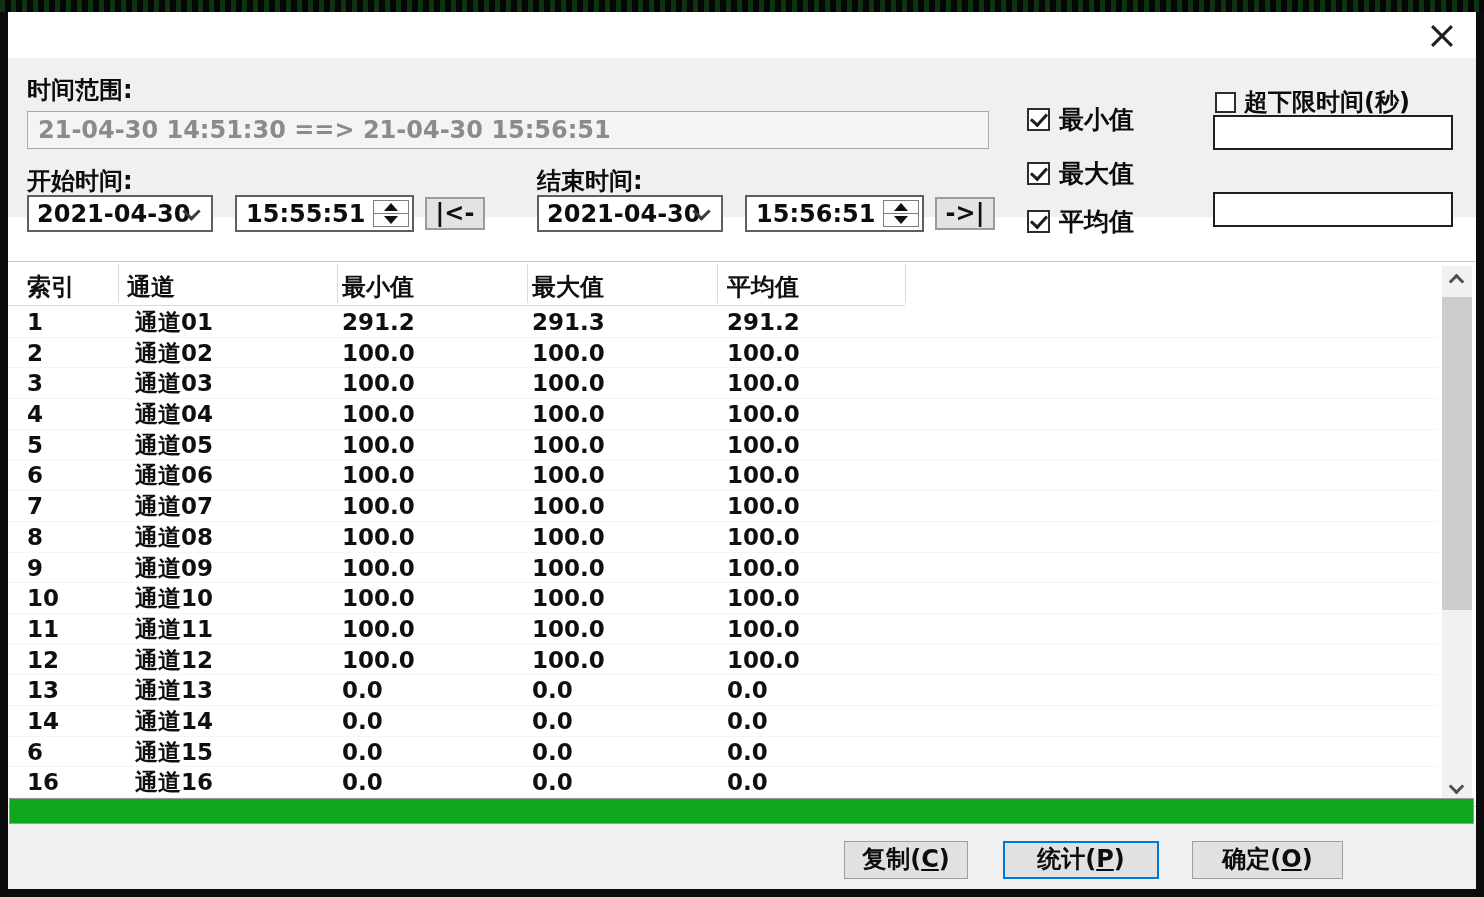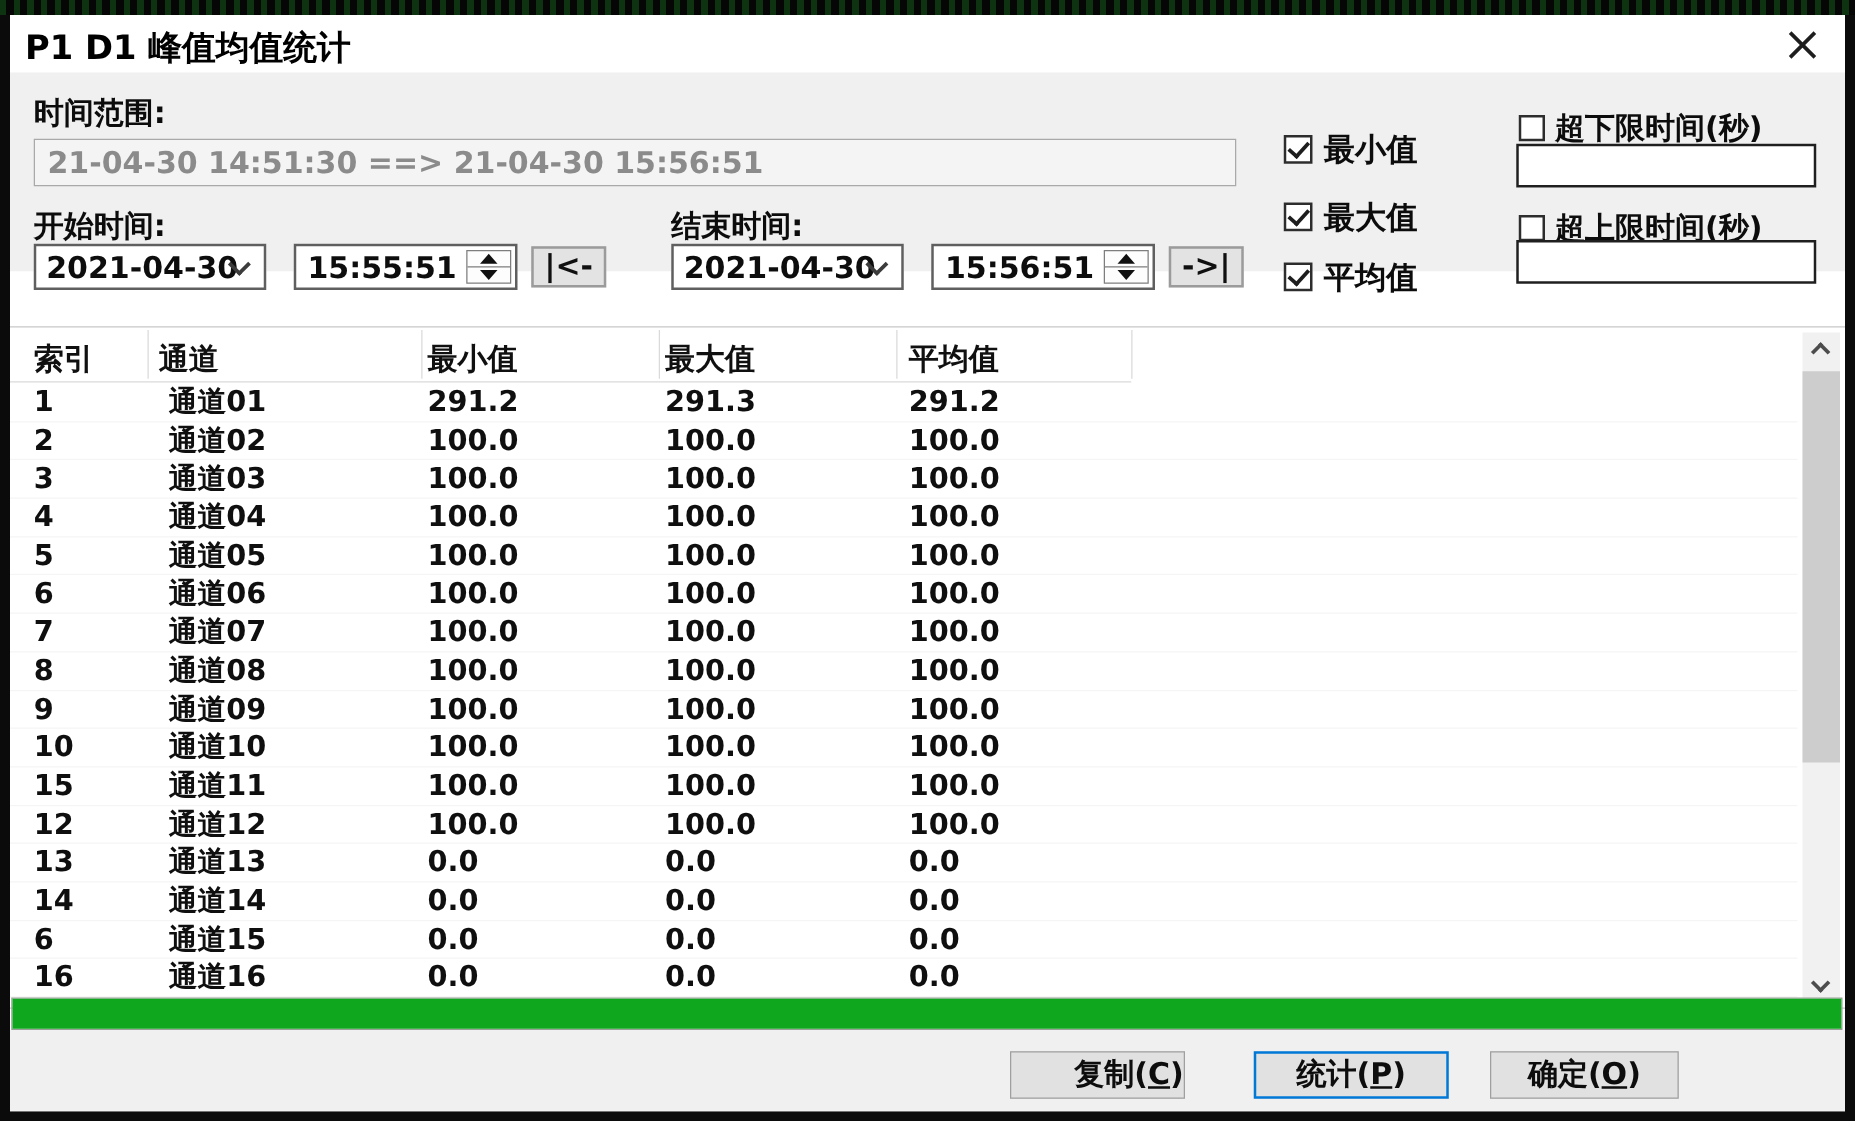--- a/index.html
+++ b/index.html
@@ -107,34 +107,33 @@
     border:1px solid #96a096; background:#e9e9e9;
   }
   .progress-fill { height:100%; width:0; }
   .bottom-panel { position:absolute; left:0; top:812px; width:100%; height:65px; background:#f0f0f0; }
   .btn {
     position:absolute; top:17px; height:38px;
     background:#e1e1e1; border:1px solid #9f9f9f;
     font-size:24px; font-weight:700; color:#0d0d0d; text-align:center; line-height:35px;
     cursor:pointer; white-space:nowrap;
   }
-  .btn-copy { left:800px; width:140px;text-align:right; }
+  .btn-copy { left:836px; width:124px; }
   .btn-stat { left:995px; width:156px; border:2px solid #0078d7; line-height:33px; }
   .btn-ok   { left:1184px; width:151px; }
   .mn { text-decoration:underline; }
 </style>
 </head>
 <body>
 
 <div class="top-strip"></div>
 
 <div class="dialog">
 
   <div class="titlebar">
-    <div class="title">P1 D1 峰值均值统计</div>
     <div class="close-btn"></div>
   </div>
 
   <div class="panel">
     <div class="flabel" style="left:19px; top:16px;">时间范围:</div>
     <div class="range-field">21-04-30 14:51:30 ==&gt; 21-04-30 15:56:51</div>
 
     <div class="flabel" style="left:19px; top:107px;">开始时间:</div>
     <div class="combo" style="left:19px;">
       <span class="combo-value">2021-04-30</span>
@@ -183,24 +182,20 @@
       <span class="checkbox checked"></span>
       <span class="chk-label">平均值</span>
     </div>
 
     <div class="limit-row" style="top:28px;">
       <span class="checkbox small"></span>
       <span class="chk-label" style="font-size:24px;">超下限时间(秒)</span>
     </div>
     <input class="limit-input" style="top: 57px;" value="">
 
-    <div class="limit-row" style="top:108px;">
-      <span class="checkbox small"></span>
-      <span class="chk-label" style="font-size:24px;">超上限时间(秒)</span>
-    </div>
     <input class="limit-input" style="top: 134px;" value="">
   </div>
 
   <div class="table-area">
     <div>
       <span class="th th0">索引</span>
       <span class="th th1">通道</span>
       <span class="th th2">最小值</span>
       <span class="th th3">最大值</span>
       <span class="th th4">平均值</span>
@@ -276,21 +271,21 @@
           <div class="tcell c4">100.0</div>
         </div>
         <div class="trow">
           <div class="tcell c0">10</div>
           <div class="tcell c1">通道10</div>
           <div class="tcell c2">100.0</div>
           <div class="tcell c3">100.0</div>
           <div class="tcell c4">100.0</div>
         </div>
         <div class="trow">
-          <div class="tcell c0">15</div>
+          <div class="tcell c0">11</div>
           <div class="tcell c1">通道11</div>
           <div class="tcell c2">100.0</div>
           <div class="tcell c3">100.0</div>
           <div class="tcell c4">100.0</div>
         </div>
         <div class="trow">
           <div class="tcell c0">12</div>
           <div class="tcell c1">通道12</div>
           <div class="tcell c2">100.0</div>
           <div class="tcell c3">100.0</div>

